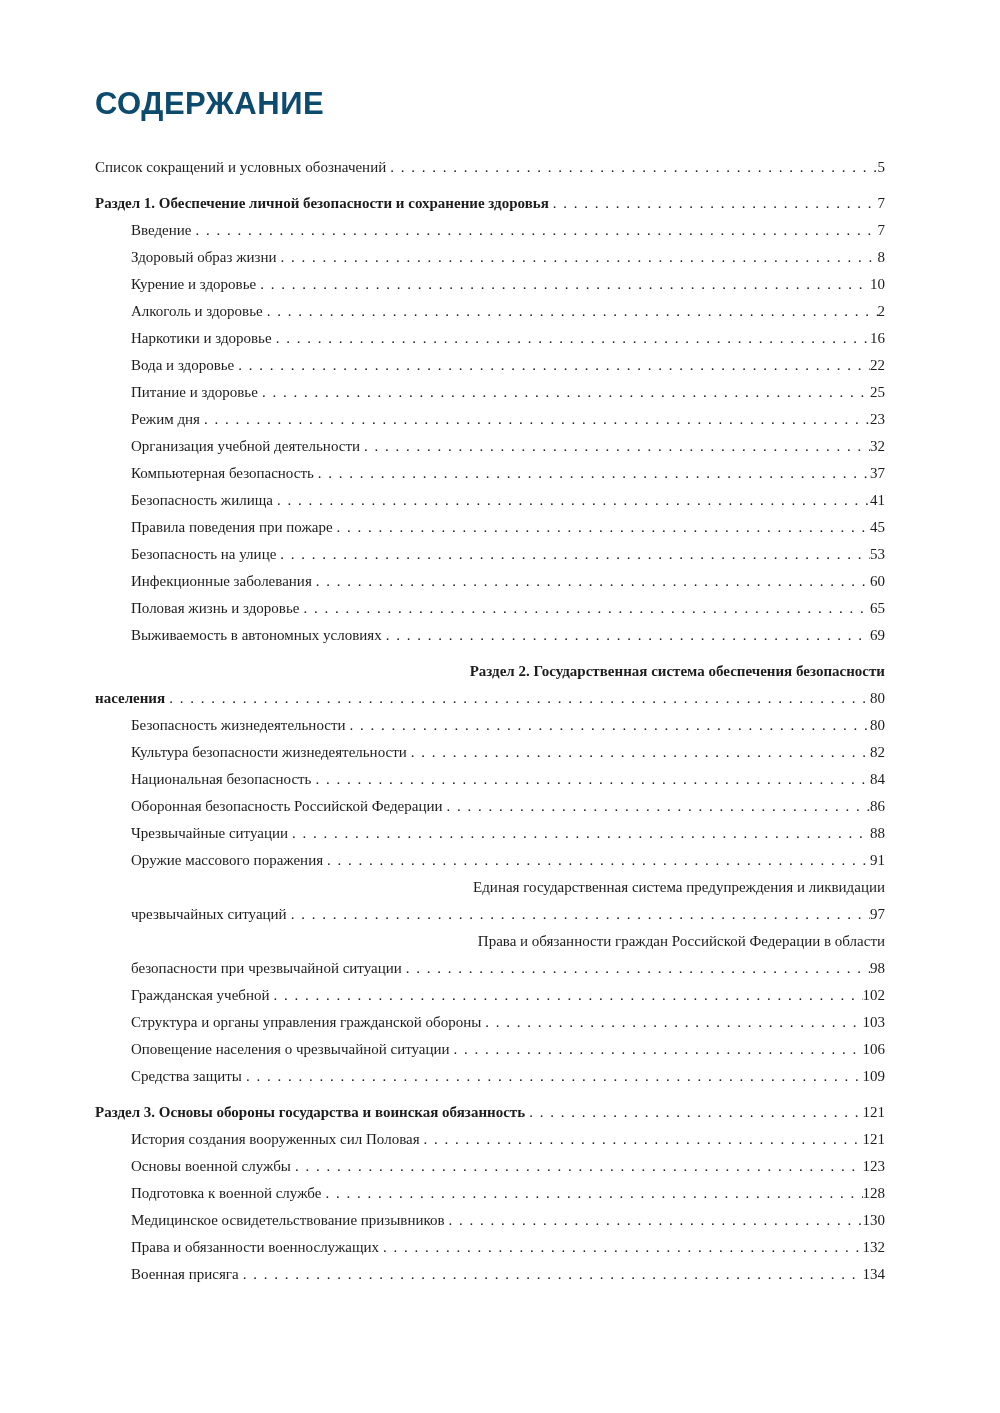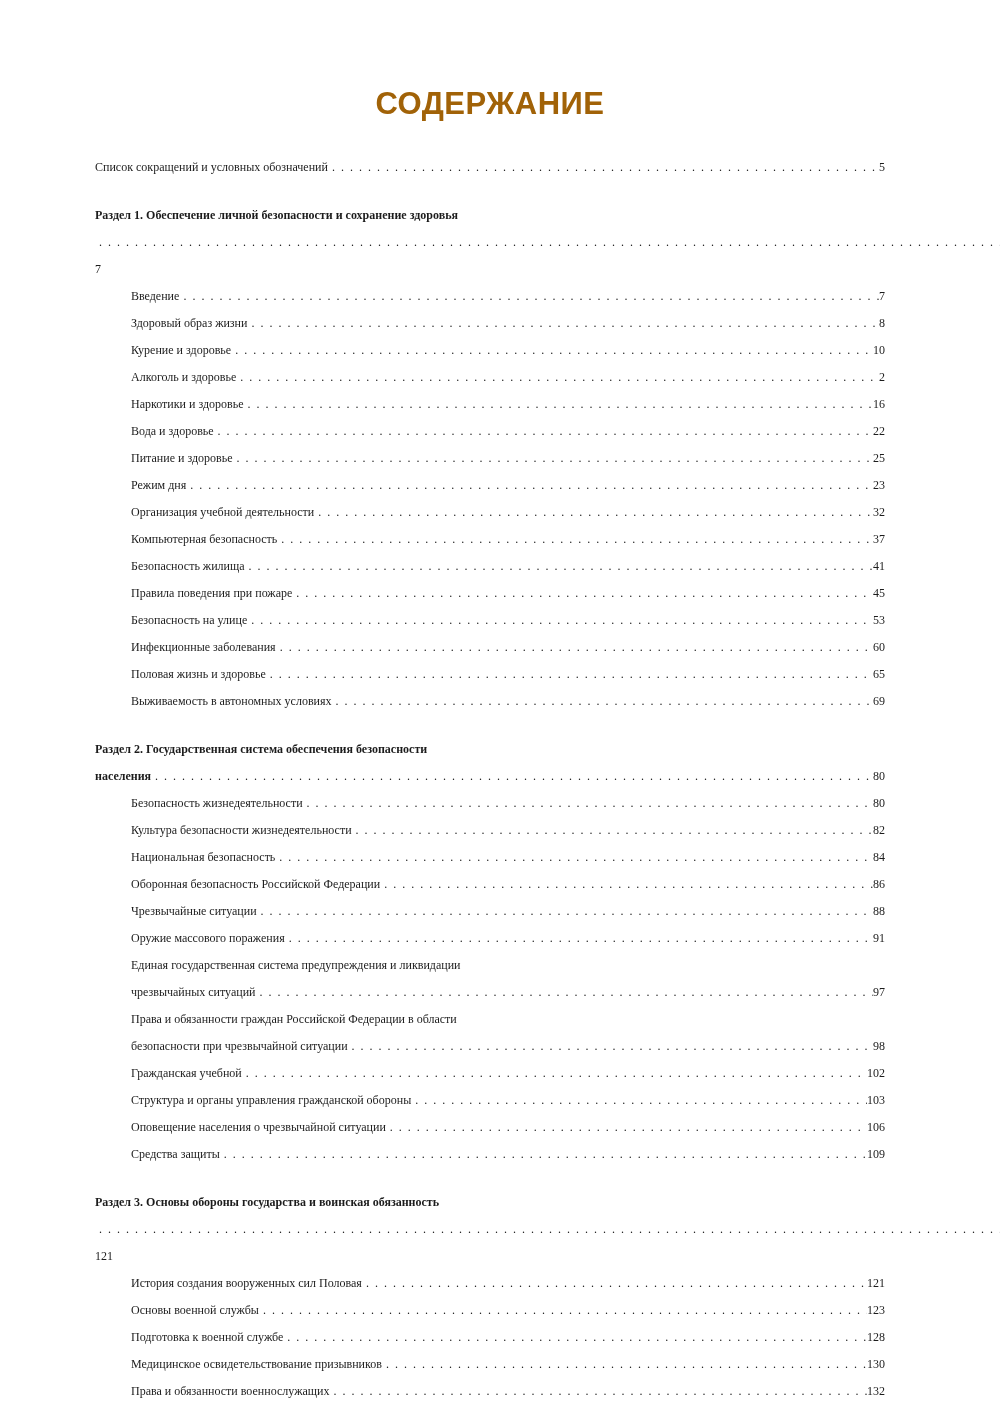--- a/index.html
+++ b/index.html
@@ -13,34 +13,35 @@
   .page {
     width:1000px; height:1413px;
     background:#ffffff;
     padding:86px 115px 0 95px;
   }
   .toc-title {
     font-family:"Liberation Sans", sans-serif;
     font-weight:700;
     font-size:31px;
     letter-spacing:0.5px;
-    text-align:center;
-    color:#a16207;
+    text-align:left;
+    color:#0c4a6e;
     margin-bottom:32px;
   }
   .toc-list { width:100%; }
   .toc-row {
     display:flex;
     align-items:baseline;
-    font-size:12px;
+    font-size:15px;
     line-height:27px;
     width:100%;
+    justify-content:flex-end;
   }
   .toc-row.level-1 { padding-left:36px; }
-  .toc-row.gap { margin-top:21px;flex-direction:column; }
+  .toc-row.gap { margin-top:9px; }
   .toc-row.bold .toc-text { font-weight:700; }
   .toc-text { flex-shrink:0; white-space:nowrap; }
   .toc-leader {
     flex:1 1 auto;
     overflow:hidden;
     white-space:nowrap;
     padding-left:4px;
     padding-right:3px;
     letter-spacing:1.5px;
     color:#1c1c1c;

